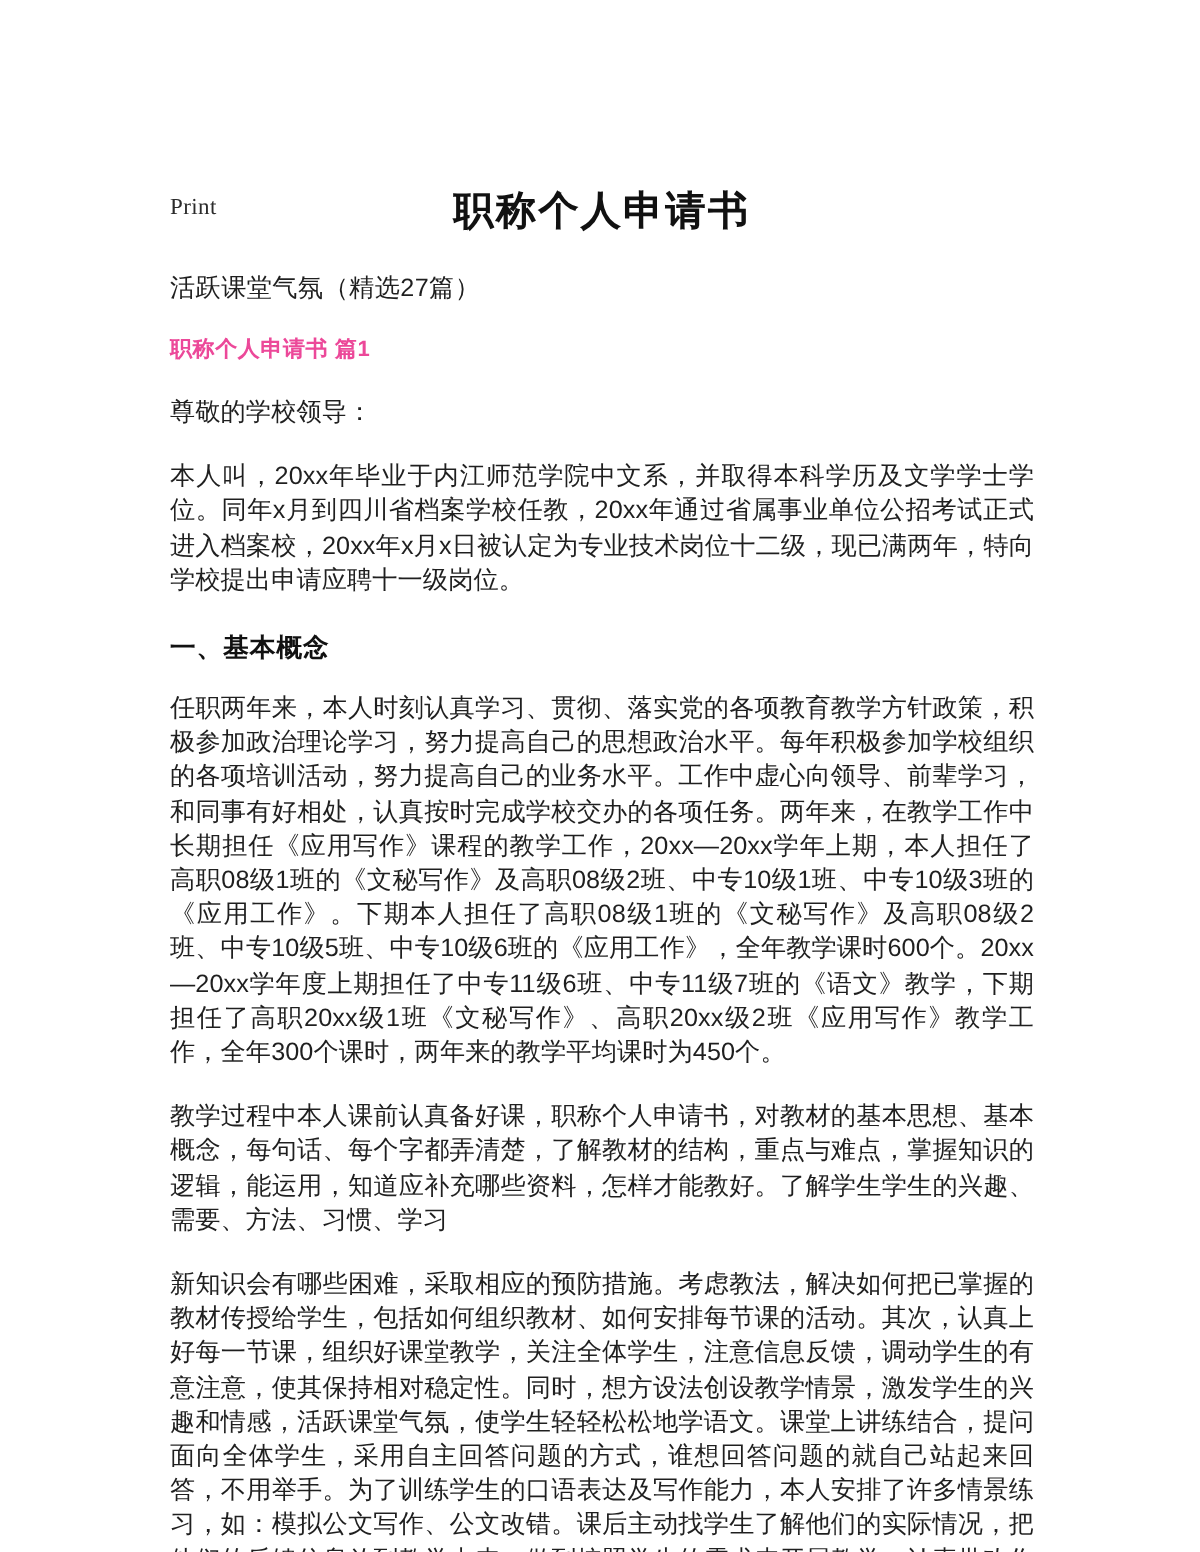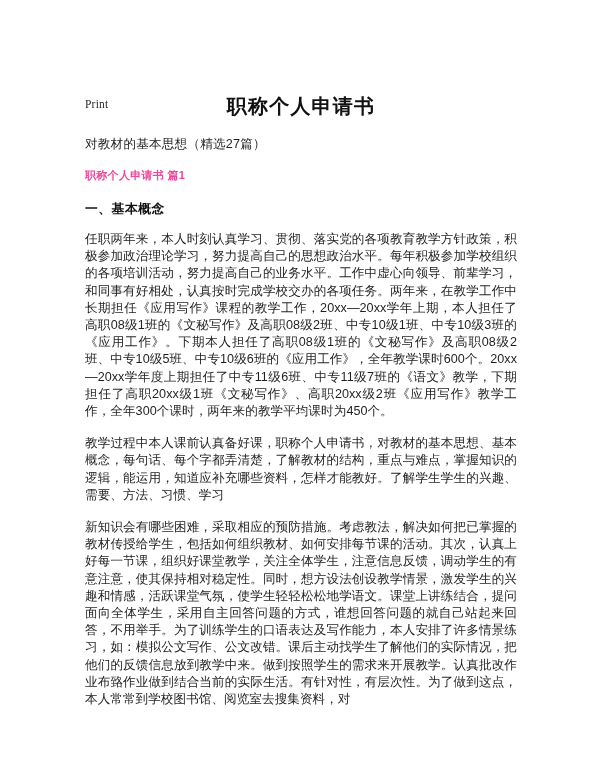--- a/index.html
+++ b/index.html
@@ -105,25 +105,27 @@
 <div class="page">
 
   <div class="print-row">
     <a class="print-link" href="#">Print</a>
   </div>
 
   <div class="doc">
 
     <h1 class="doc-title">职称个人申请书</h1>
 
-    <div class="subtitle">对教材的基本思想（精选27篇）</div>
+    <div class="subtitle">活跃课堂气氛（精选27篇）</div>
 
     <div class="section-title">职称个人申请书 篇1</div>
 
+    <p class="para">尊敬的学校领导：</p>
 
+    <p class="para">本人叫，20xx年毕业于内江师范学院中文系，并取得本科学历及文学学士学位。同年x月到四川省档案学校任教，20xx年通过省属事业单位公招考试正式进入档案校，20xx年x月x日被认定为专业技术岗位十二级，现已满两年，特向学校提出申请应聘十一级岗位。</p>
 
     <div class="section-heading">一、基本概念</div>
 
     <p class="para">任职两年来，本人时刻认真学习、贯彻、落实党的各项教育教学方针政策，积极参加政治理论学习，努力提高自己的思想政治水平。每年积极参加学校组织的各项培训活动，努力提高自己的业务水平。工作中虚心向领导、前辈学习，和同事有好相处，认真按时完成学校交办的各项任务。两年来，在教学工作中长期担任《应用写作》课程的教学工作，20xx—20xx学年上期，本人担任了高职08级1班的《文秘写作》及高职08级2班、中专10级1班、中专10级3班的《应用工作》。下期本人担任了高职08级1班的《文秘写作》及高职08级2班、中专10级5班、中专10级6班的《应用工作》，全年教学课时600个。20xx—20xx学年度上期担任了中专11级6班、中专11级7班的《语文》教学，下期担任了高职20xx级1班《文秘写作》、高职20xx级2班《应用写作》教学工作，全年300个课时，两年来的教学平均课时为450个。</p>
 
     <p class="para">教学过程中本人课前认真备好课，职称个人申请书，对教材的基本思想、基本概念，每句话、每个字都弄清楚，了解教材的结构，重点与难点，掌握知识的逻辑，能运用，知道应补充哪些资料，怎样才能教好。了解学生学生的兴趣、需要、方法、习惯、学习</p>
 
     <p class="para">新知识会有哪些困难，采取相应的预防措施。考虑教法，解决如何把已掌握的教材传授给学生，包括如何组织教材、如何安排每节课的活动。其次，认真上好每一节课，组织好课堂教学，关注全体学生，注意信息反馈，调动学生的有意注意，使其保持相对稳定性。同时，想方设法创设教学情景，激发学生的兴趣和情感，活跃课堂气氛，使学生轻轻松松地学语文。课堂上讲练结合，提问面向全体学生，采用自主回答问题的方式，谁想回答问题的就自己站起来回答，不用举手。为了训练学生的口语表达及写作能力，本人安排了许多情景练习，如：模拟公文写作、公文改错。课后主动找学生了解他们的实际情况，把他们的反馈信息放到教学中来。做到按照学生的需求来开展教学。认真批改作业布臵作业做到结合当前的实际生活。有针对性，有层次性。为了做到这点，本人常常到学校图书馆、阅览室去搜集资料，对</p>
 
   </div>

